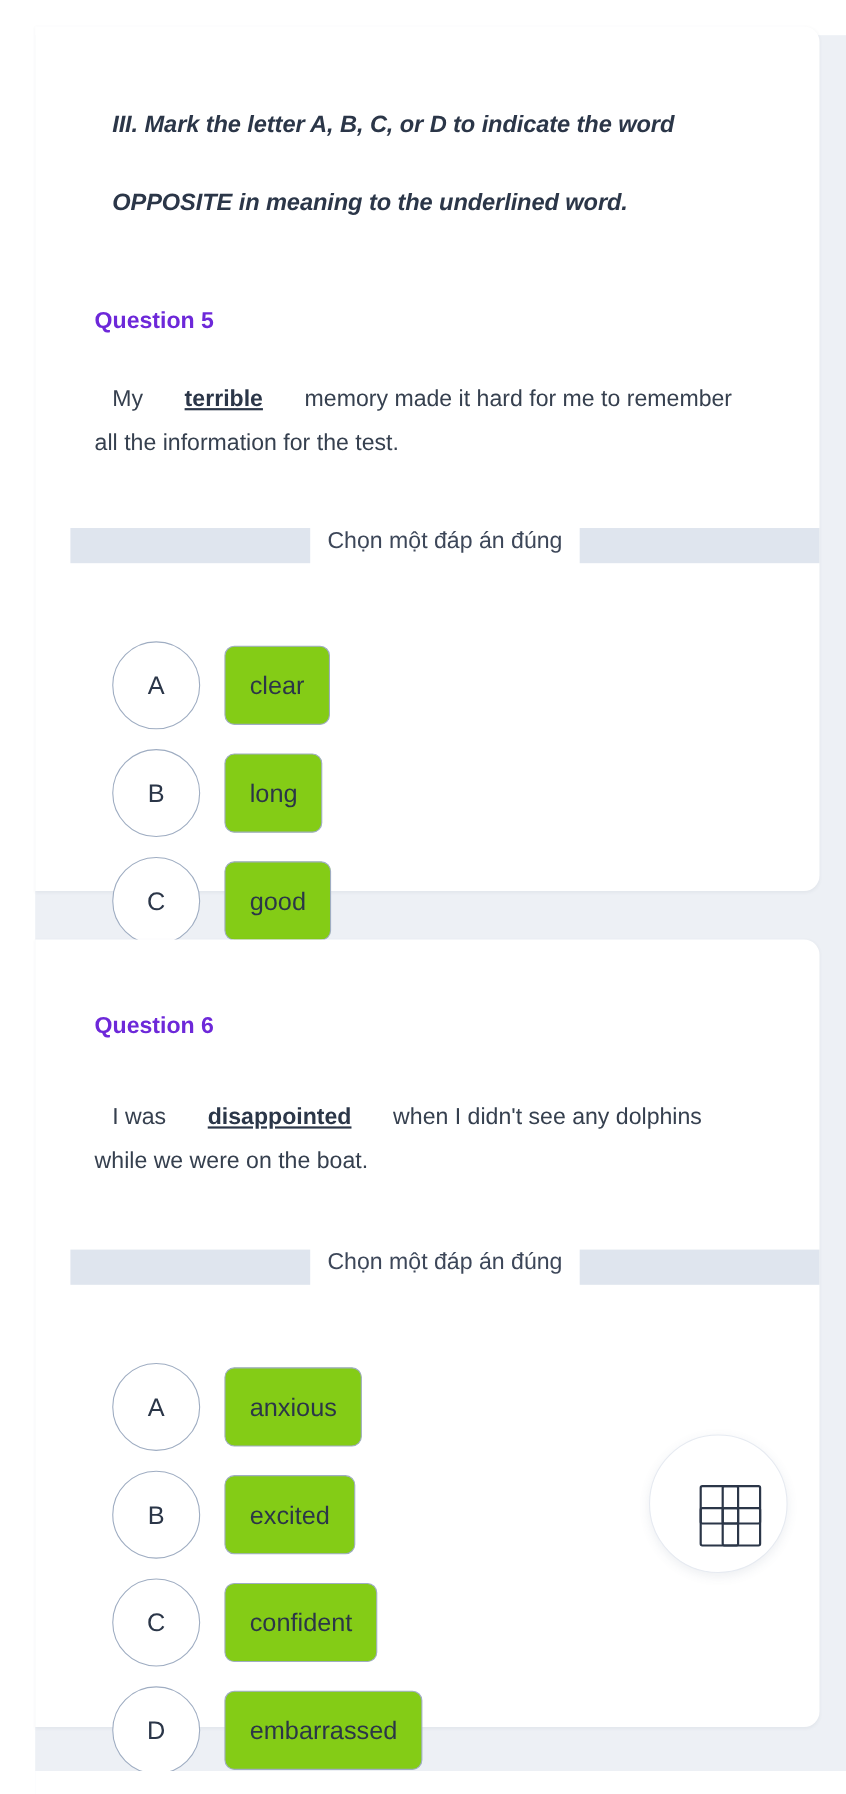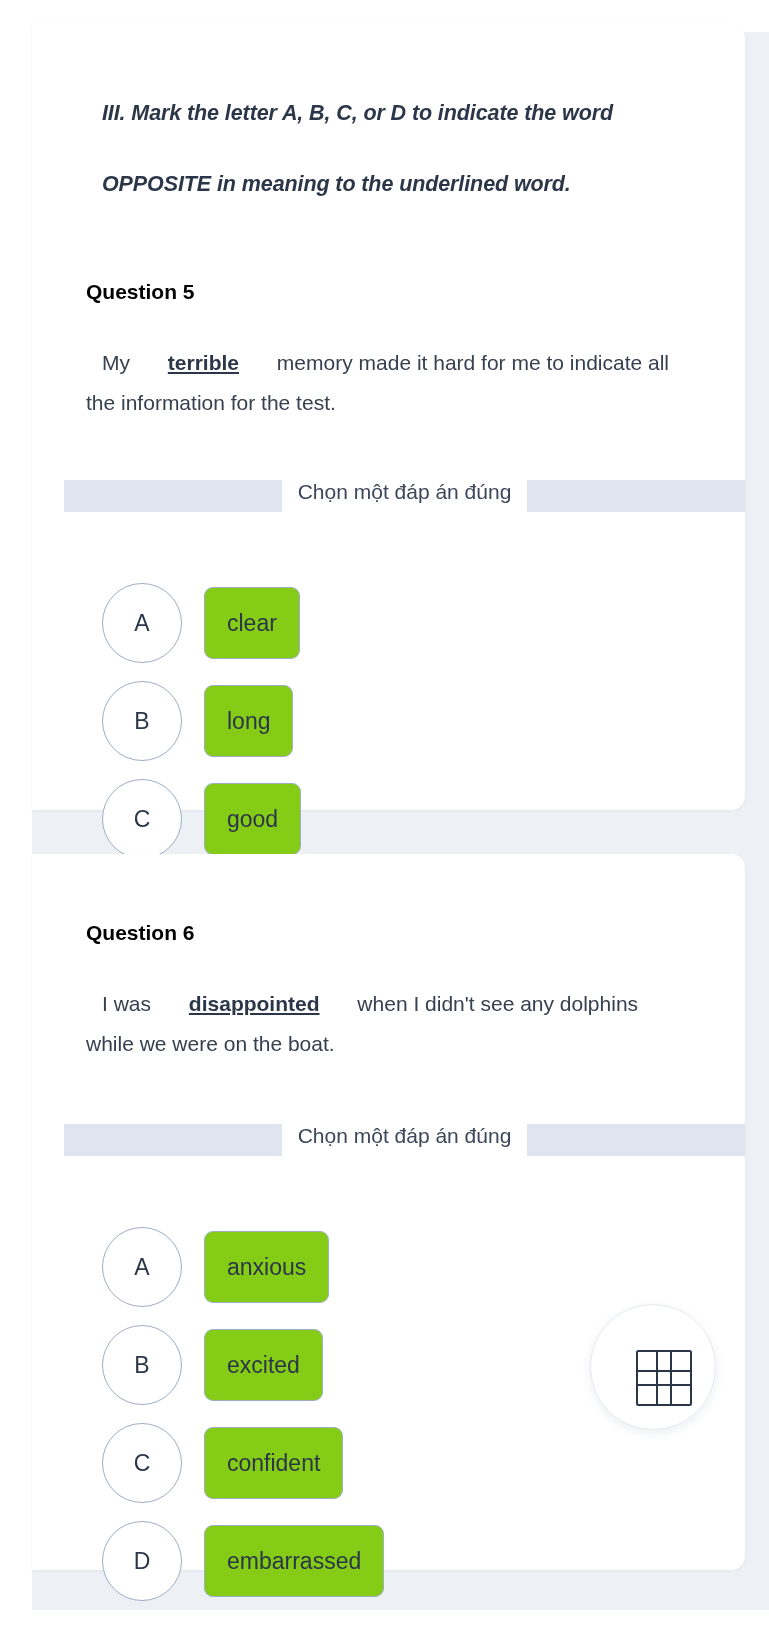--- a/index.html
+++ b/index.html
@@ -53,21 +53,21 @@
     font-size: 21.5px;
     line-height: 39px;
     color: #2b3648;
     letter-spacing: -0.1px;
   }
 
   .question-label {
     font-weight: bold;
     font-size: 21px;
     line-height: 30px;
-    color: #000000;
+    color: #6d28d9;
   }
 
   .question-text {
     font-size: 21px;
     line-height: 40px;
     color: #36404f;
     font-weight: 400;
   }
 
   .question-text u {
@@ -176,21 +176,21 @@
   <div class="card" id="card-q5">
     <div class="card-inner" style="padding-top:22px;">
 
       <div>
         <div class="section-heading">III. Mark the letter A, B, C, or D to indicate the word</div>
         <div class="section-heading">OPPOSITE in meaning to the underlined word.</div>
       </div>
 
       <div class="question-label" style="margin-top:25px;">Question 5</div>
 
-      <div class="question-text" style="margin-top:4px;"><span>My </span><u>terrible</u><span> memory made it hard for me to indicate all the information for the test.</span></div>
+      <div class="question-text" style="margin-top:4px;"><span>My </span><u>terrible</u><span> memory made it hard for me to remember all the information for the test.</span></div>
 
       <div class="choose-divider" style="margin-top:25px;">
         <div class="rule left"></div>
         <div class="choose-label">Chọn một đáp án đúng</div>
         <div class="rule right"></div>
       </div>
 
       <div class="options">
 
         <div class="option-row">
@@ -215,21 +215,21 @@
 
       </div>
     </div>
   </div>
 
   <div class="card" id="card-q6">
     <div class="card-inner" style="padding-top:32px;">
 
       <div class="question-label">Question 6</div>
 
-      <div class="question-text" style="margin-top:4px;"><span>I was </span><u>disappointed</u><span> when I didn't see any dolphins while we were on the boat.</span></div>
+      <div class="question-text" style="margin-top:16px;"><span>I was </span><u>disappointed</u><span> when I didn't see any dolphins while we were on the boat.</span></div>
 
       <div class="choose-divider" style="margin-top:28px;">
         <div class="rule left"></div>
         <div class="choose-label">Chọn một đáp án đúng</div>
         <div class="rule right"></div>
       </div>
 
       <div class="options">
 
         <div class="option-row">

